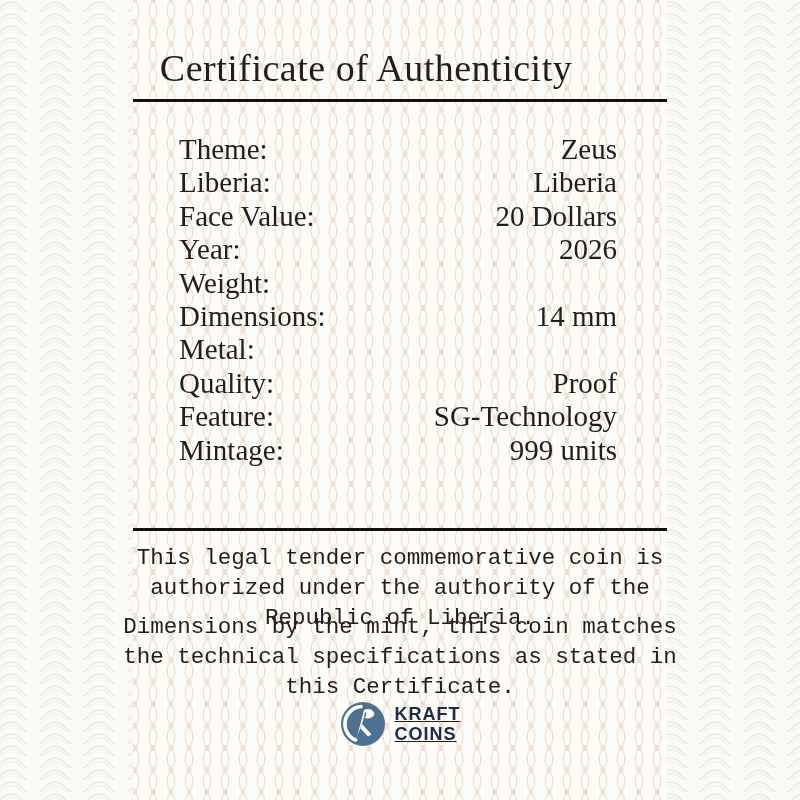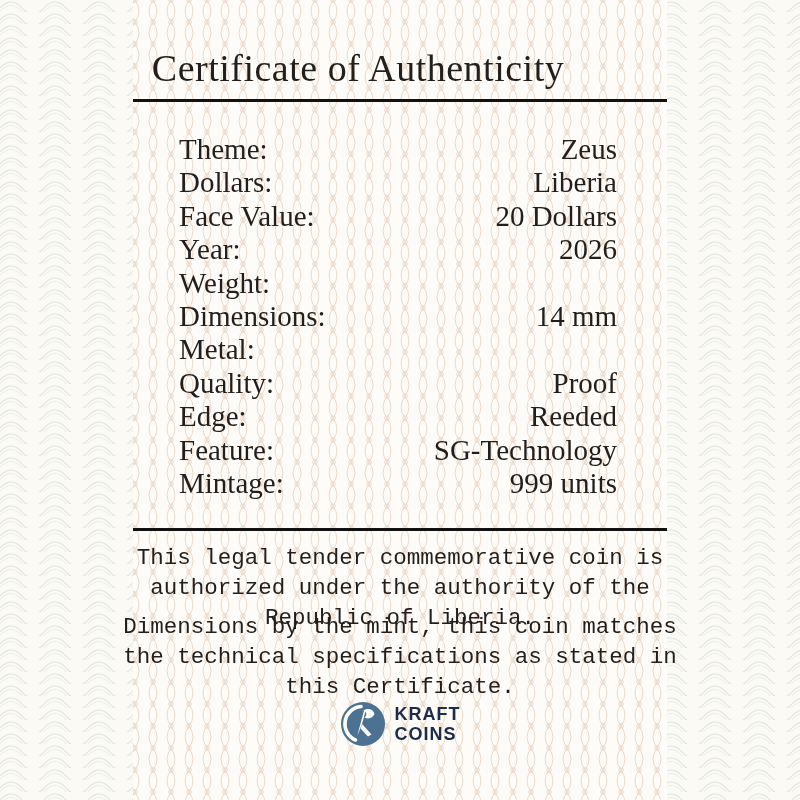--- a/index.html
+++ b/index.html
@@ -12,21 +12,21 @@
   .bg-layer{position:absolute;inset:0;z-index:0;}
   .wave-path{fill:none;stroke:var(--c-pattern-wave,#dce3df);stroke-width:1.1;}
   .net-path{fill:none;stroke:var(--c-pattern-net,#ead4c2);stroke-width:1;opacity:.9;}
   .net-node{fill:none;stroke:var(--c-pattern-net,#ead4c2);stroke-width:1;opacity:.9;}
   .center-panel{fill:var(--c-panel,#fdfcf8);}
   .content{position:absolute;inset:0;z-index:1;}
 
   .title{
     position:absolute;top:46px;left:0;width:716px;
     text-align:center;font-size:38px;line-height:44px;
-    color:var(--c-text,#231e1b);letter-spacing:.5px;
+    color:var(--c-text,#231e1b);letter-spacing:.5px;padding-left:8px;
   }
   .rule{
     position:absolute;left:133px;width:534px;height:3px;
     background:var(--c-rule,#111);
   }
   .rule-top{top:99px;}
   .rule-bottom{top:528px;}
 
   .specs{
     position:absolute;top:133px;left:179px;width:438px;
@@ -38,21 +38,21 @@
 
   .legal{
     position:absolute;left:120px;width:560px;
     text-align:center;font-size:22.5px;line-height:30px;font-family:Liberation Mono, monospace;
   }
   .legal-1{top:543px;}
   .legal-2{top:612px;}
 
   .brand{
     position:absolute;top:701px;left:0;width:800px;
-    display:flex;justify-content:center;align-items:center;gap:9px;
+    display:flex;justify-content:center;align-items:center;gap:9px;text-decoration:underline;
   }
   .brand-icon{width:46px;height:46px;display:block;}
   .brand-text{
     font-family:"Liberation Sans","DejaVu Sans",sans-serif;
     font-weight:700;font-size:18px;line-height:20px;
     letter-spacing:1px;color:var(--c-brand-text,#1d2c4b);
   }
 </style>
 </head>
 <body style="--c-text: #231e1b; --c-rule: #111111; --c-panel: #fdfcf8; --c-page-bg: #fbfaf5; --c-pattern-wave: #dce3df; --c-pattern-net: #ead4c2; --c-brand-text: #1d2c4b; --c-brand-icon: #4d7191;">
@@ -88,21 +88,21 @@
 
   <div class="rule rule-top"></div>
 
   <div class="specs">
     <div class="spec-row">
       <span class="spec-label">Theme:</span>
       <span class="spec-value">Zeus</span>
     </div>
 
     <div class="spec-row">
-      <span class="spec-label">Dollars:</span>
+      <span class="spec-label">Liberia:</span>
       <span class="spec-value">Liberia</span>
     </div>
 
     <div class="spec-row">
       <span class="spec-label">Face Value:</span>
       <span class="spec-value">20 Dollars</span>
     </div>
 
     <div class="spec-row">
       <span class="spec-label">Year:</span>
@@ -120,24 +120,20 @@
 
     <div class="spec-row">
       <span class="spec-label">Metal:</span>
     </div>
 
     <div class="spec-row">
       <span class="spec-label">Quality:</span>
       <span class="spec-value">Proof</span>
     </div>
 
-    <div class="spec-row">
-      <span class="spec-label">Edge:</span>
-      <span class="spec-value">Reeded</span>
-    </div>
 
     <div class="spec-row">
       <span class="spec-label">Feature:</span>
       <span class="spec-value">SG-Technology</span>
     </div>
 
     <div class="spec-row">
       <span class="spec-label">Mintage:</span>
       <span class="spec-value">999 units</span>
     </div>

